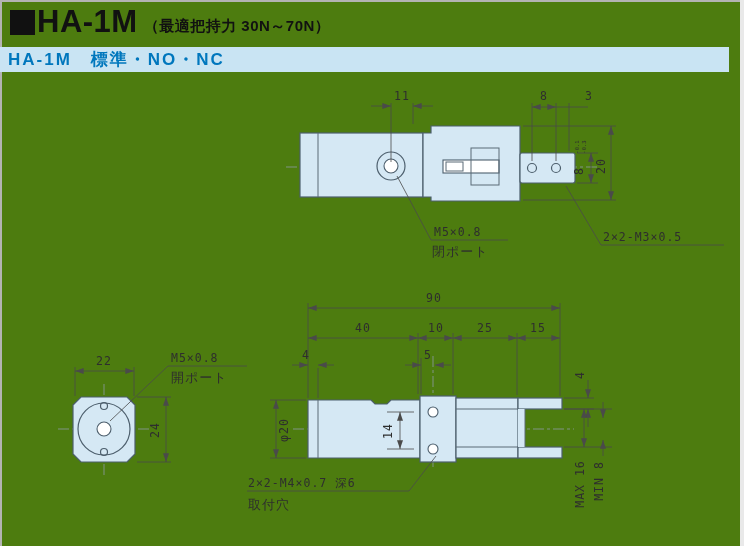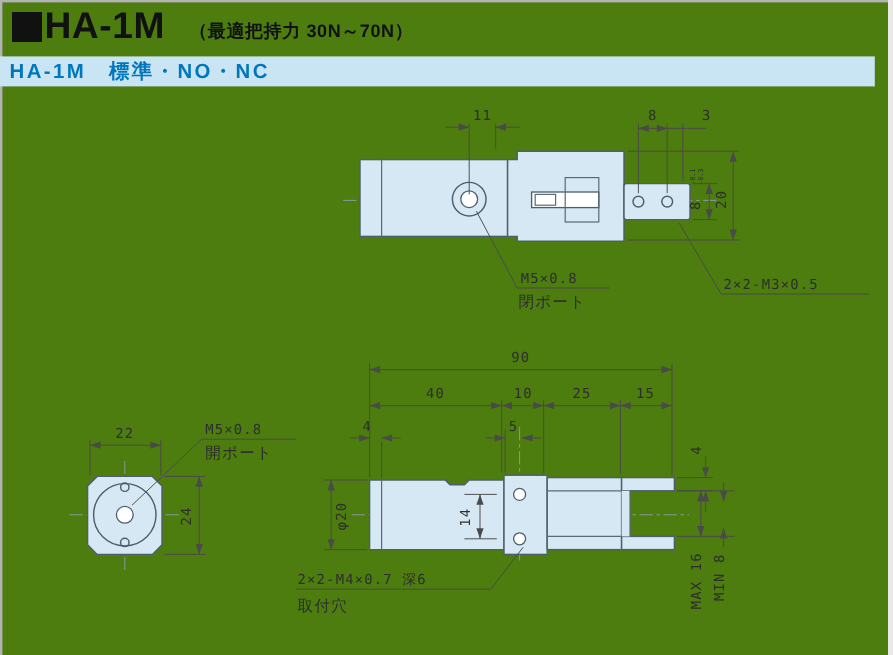--- a/index.html
+++ b/index.html
@@ -3,21 +3,21 @@
 <meta charset="utf-8">
 <style>
   html,body{margin:0;padding:0;background:#e9e9e9;}
   .page{position:relative;width:712px;height:546px;background:#4d7c0f;overflow:hidden;
         font-family:"Liberation Sans",sans-serif;padding-left:28px;}
   .edge-top{position:absolute;left:0;top:0;width:744px;height:2px;background:#b3b3b3;}
   .edge-left{position:absolute;left:0;top:0;width:2px;height:546px;background:#b3b3b3;}
   .hdr{position:absolute;left:10px;top:4px;display:flex;align-items:center;}
   .hdr-square{width:25px;height:25px;background:#111;margin-right:2px;}
   .hdr-model{font-size:31px;font-weight:800;color:#111;letter-spacing:0.5px;line-height:36px;}
-  .hdr-note{font-size:15px;font-weight:700;color:#111;margin-left:20px;margin-top:8px;letter-spacing:0.5px;}
+  .hdr-note{font-size:15px;font-weight:700;color:#111;margin-left:6px;margin-top:8px;letter-spacing:0.5px;}
   .subbar{position:absolute;left:0;top:47px;width:729px;height:25px;background:#c9e4f3;
           display:flex;align-items:center;}
   .subbar-label{font-size:17px;font-weight:700;color:#0077bd;padding-left:8px;letter-spacing:2px;}
   svg{position:absolute;left:0;top:0;}
   .ol{stroke:#4d5f6d;stroke-width:1.2;fill:none;}
   .olf{stroke:#4d5f6d;stroke-width:1.2;fill:#d5e8f4;}
   .olw{stroke:#4d5f6d;stroke-width:1.1;fill:#ffffff;}
   .inner{stroke:#5a6a76;stroke-width:1;fill:none;}
   .dim{stroke:#4a4a4a;stroke-width:0.8;fill:none;}
   .cl{stroke:#8d9aa3;stroke-width:0.8;fill:none;stroke-dasharray:11 3 3 3;}

